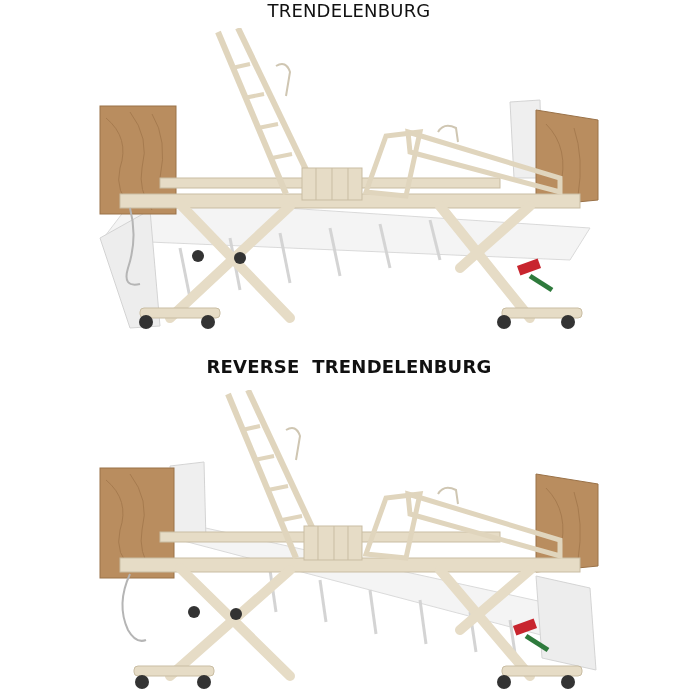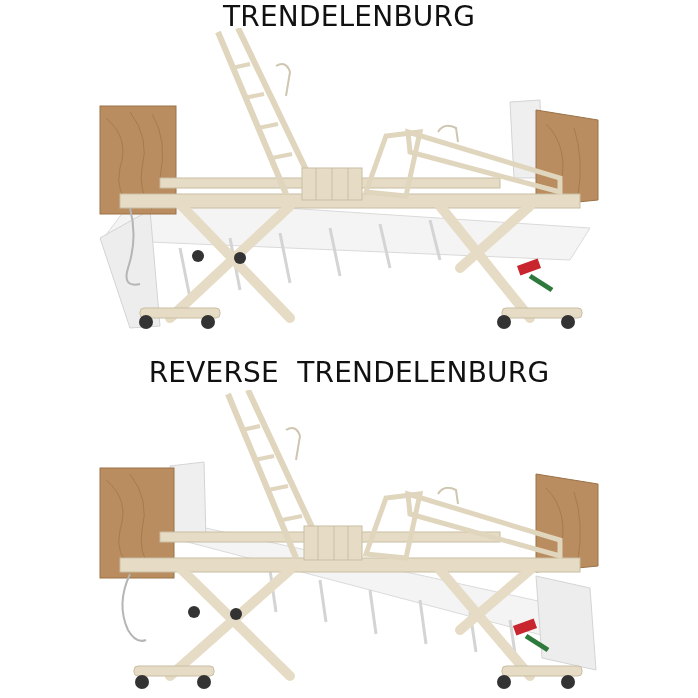--- a/index.html
+++ b/index.html
@@ -1,17 +1,17 @@
 <!DOCTYPE html>
 <html><head>
 <meta charset="utf-8">
 <style>
   html,body{margin:0;padding:0;background:#ffffff;}
   body{width:698px;height:698px;position:relative;overflow:hidden;font-family:"DejaVu Sans","Liberation Sans",sans-serif;}
-  .label{position:absolute;left:0;width:698px;text-align:center;color:#111111;font-size:28px;letter-spacing:0.2px;font-family:"DejaVu Sans",sans-serif;font-weight:normal;}
+  .label{position:absolute;left:0;width:698px;text-align:center;color:#111111;font-size:18px;letter-spacing:0.2px;font-family:"DejaVu Sans",sans-serif;font-weight:normal;}
   #label-top{top:0px;}
   #label-bottom{top:356px;}
   .bed{position:absolute;left:90px;width:520px;}
   #bed-top{top:28px;height:312px;}
   #bed-bottom{top:390px;height:308px;}
   svg{display:block;}
 </style>
 </head>
 <body>
 
@@ -171,13 +171,13 @@
         <circle cx="478" cy="292" r="7"></circle>
       <circle cx="104" cy="222" r="6"></circle>
         <circle cx="146" cy="224" r="6"></circle>
     </g>
     <rect x="424" y="232" width="22" height="10" fill="#c8252e" transform="rotate(-20 435 237)"></rect>
     <line x1="436" y1="246" x2="458" y2="260" stroke="#2e7a3c" stroke-width="5"></line>
     <path d="M40 184 q-14 30 -2 56 q8 14 18 10" fill="none" stroke="#b5b5b5" stroke-width="2"></path>
   </svg>
 </div>
 
-<style>#label-bottom{white-space:pre;}</style>
+<style>#label-bottom{white-space:pre;font-weight:bold;}</style>
 
 </body></html>

